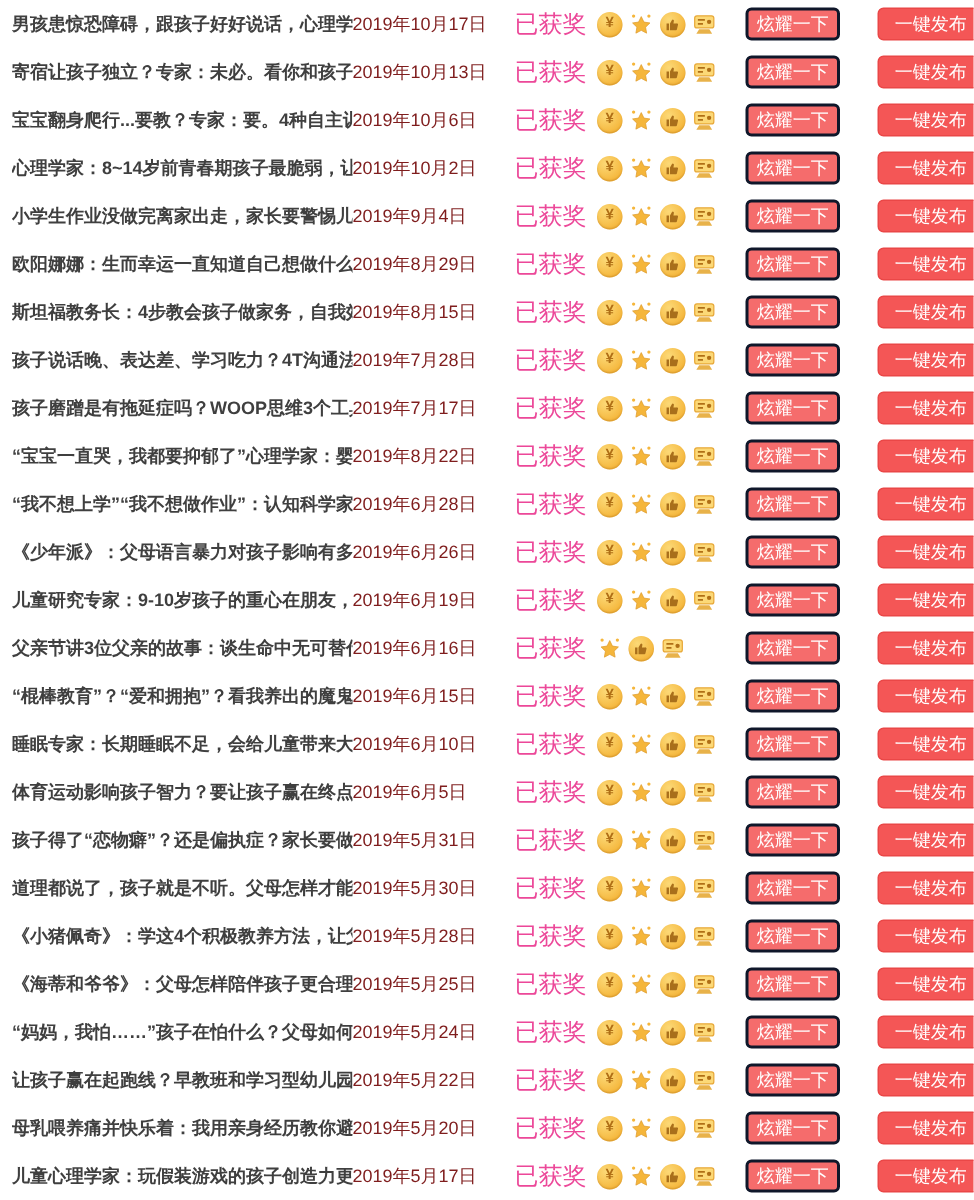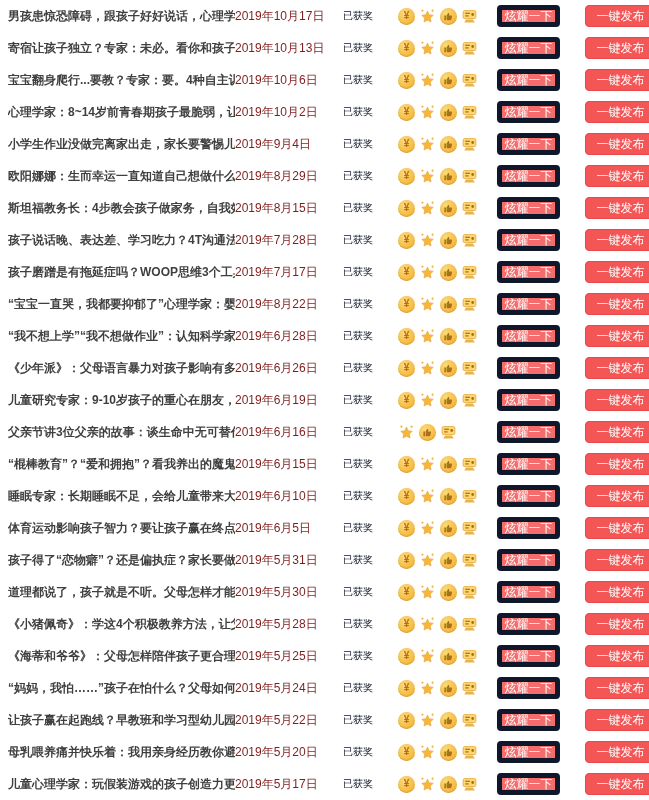--- a/index.html
+++ b/index.html
@@ -13,21 +13,21 @@
     display:flex;align-items:center;height:32px;padding-left:8px;box-sizing:border-box;
   }
   .title{
     width:227px;flex:none;font-size:12px;font-weight:600;color:#3f3f3f;
     white-space:nowrap;overflow:hidden;letter-spacing:0;
   }
   .date{
     width:108px;flex:none;font-size:12px;color:#7f1d1d;white-space:nowrap;overflow:hidden;
   }
   .status{
-    width:55px;flex:none;font-size:10px;color:#0f172a;white-space:nowrap;
+    width:55px;flex:none;font-size:16px;color:#ec4899;white-space:nowrap;
   }
   .icons{
     width:99px;flex:none;display:flex;align-items:center;gap:4px;
   }
   .ic{
     width:17px;height:17px;flex:none;display:flex;align-items:center;justify-content:center;
   }
   .ic.circle{
     border-radius:50%;
     background:radial-gradient(circle at 35% 30%, #fcd977 0%, #f5b63b 75%);
@@ -35,21 +35,21 @@
   }
   .ic.coin b{color:#b06f16;font-size:10px;font-weight:700;line-height:1;}
   .ic svg{display:block;}
   .btn{
     height:22px;border-radius:4px;font-size:12px;color:#ffffff;
     display:flex;align-items:center;justify-content:center;
     cursor:pointer;flex:none;box-sizing:border-box;white-space:nowrap;
     font-family:inherit;padding:0;
   }
   .btn-showoff{
-    width:63px;background:#f56c6c;border:5px solid #0f172a;
+    width:63px;background:#f56c6c;border:2px solid #0f172a;
   }
   .btn-publish{
     width:71px;margin-left:25px;background:#f45656;border:1px solid #ea4747;
   }
 </style>
 </head>
 <body>
 
 <div id="article-list">
   <div class="row">

